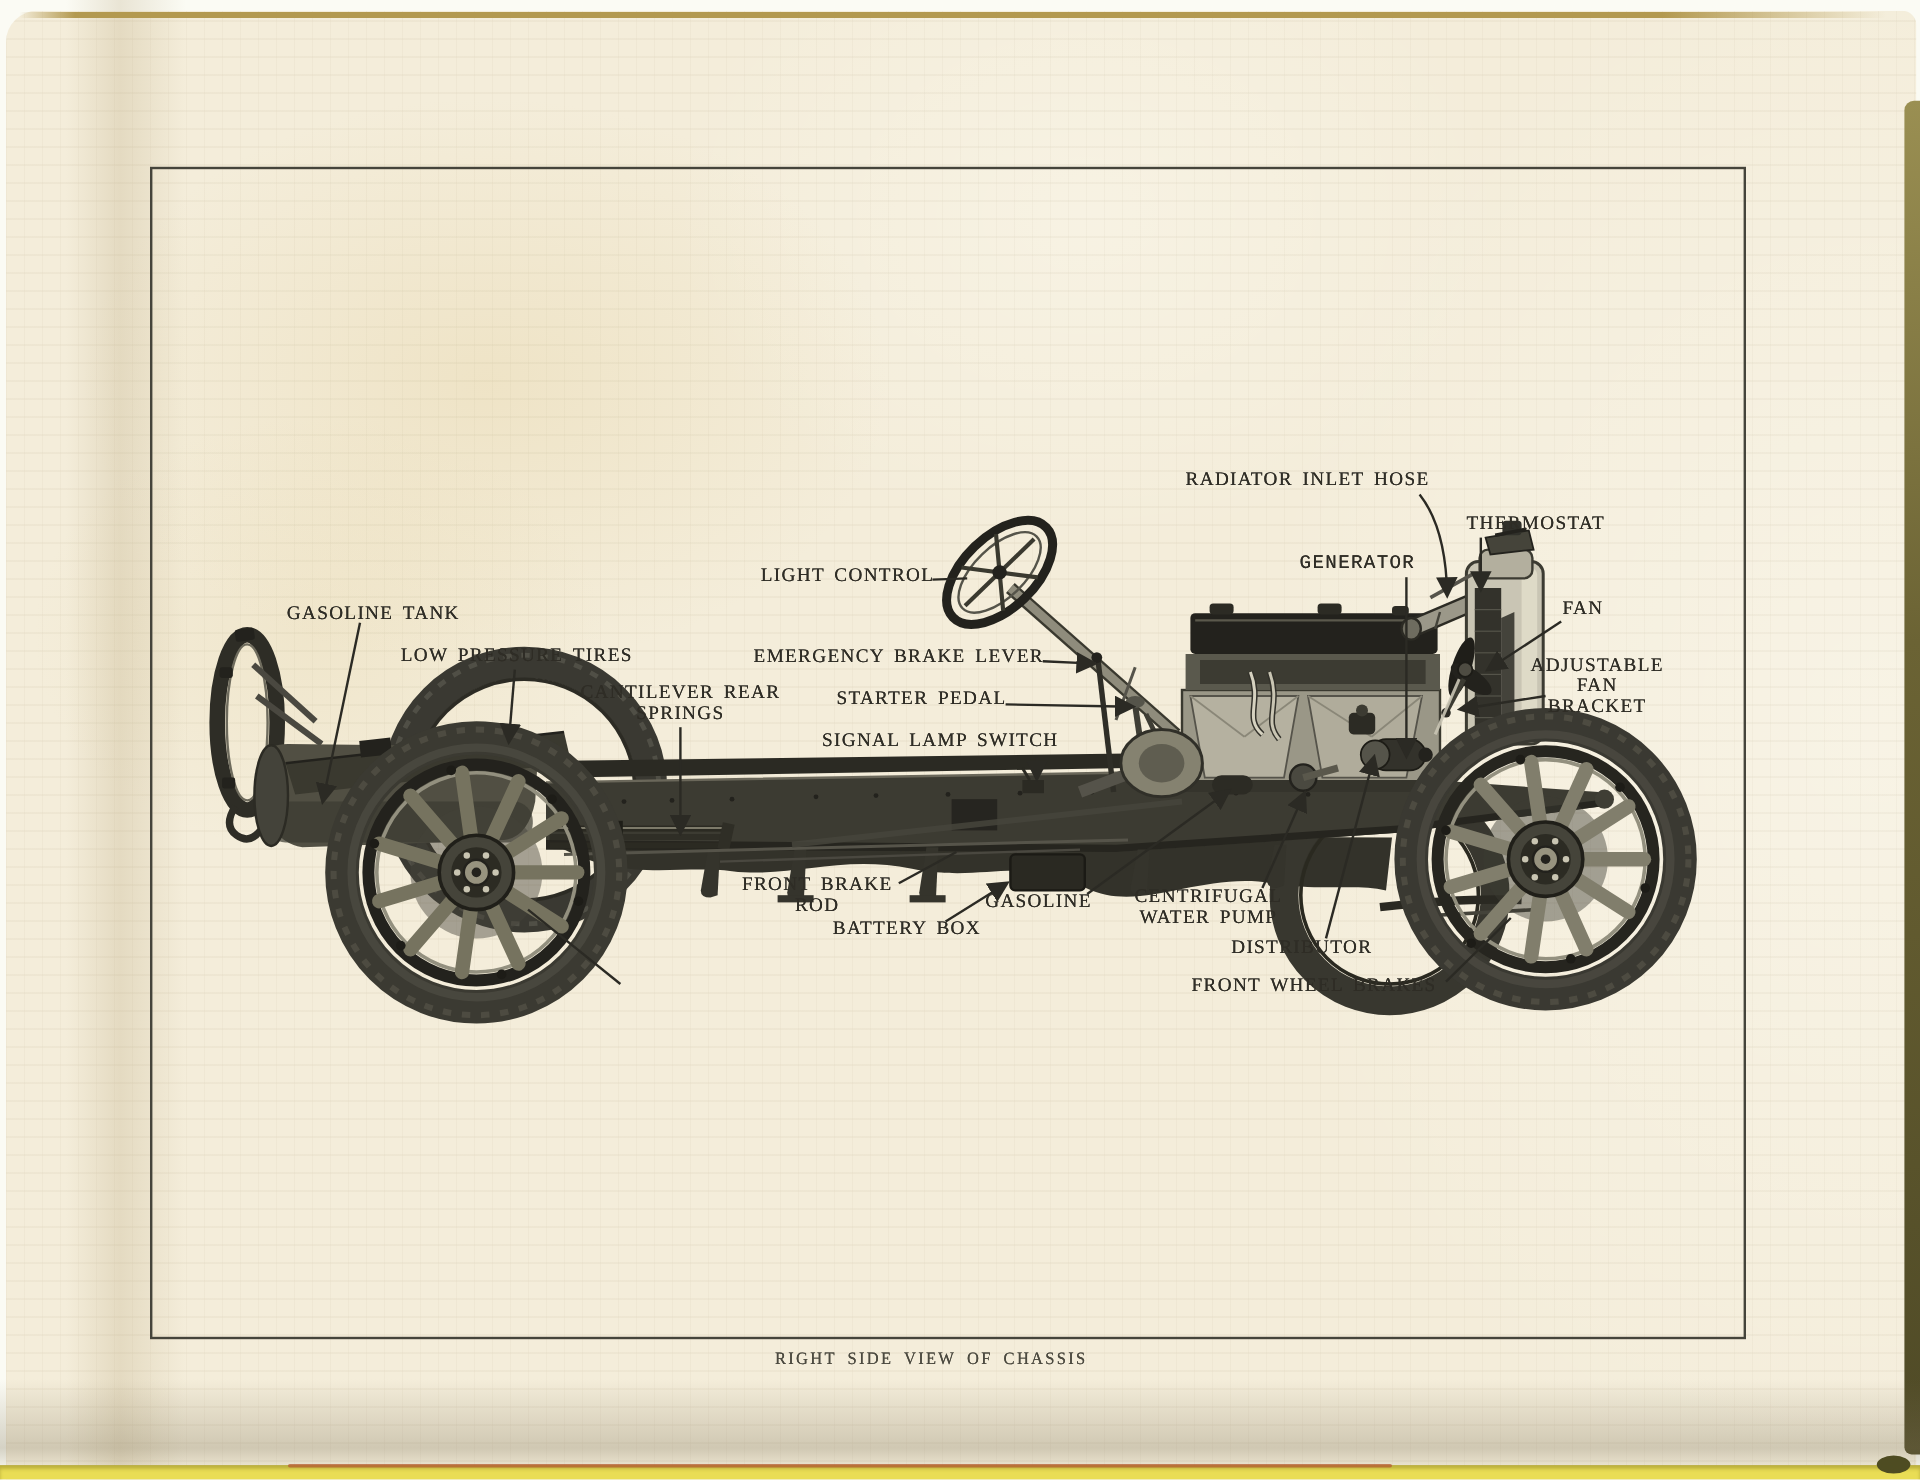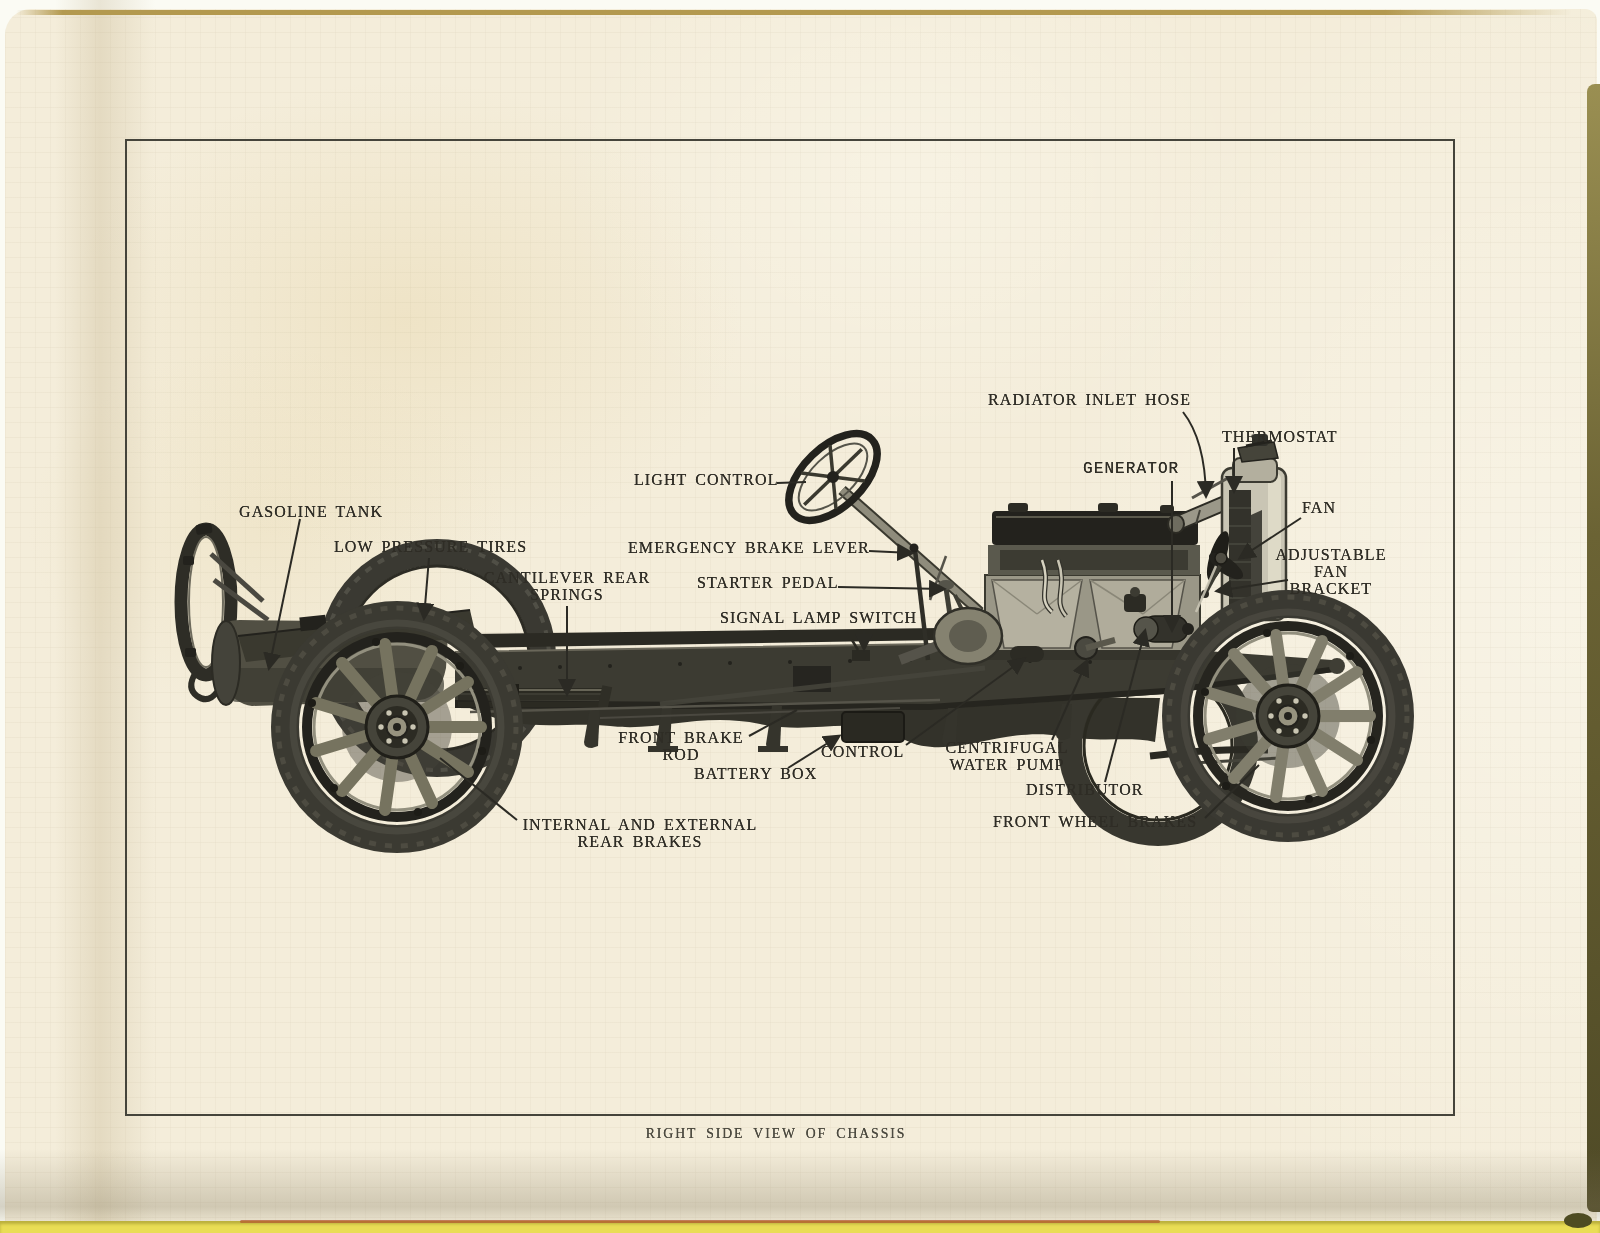--- a/index.html
+++ b/index.html
@@ -346,41 +346,37 @@
 
   <div class="lbl" style="left:239px; top:503px;">GASOLINE TANK</div>
   <div class="lbl" style="left:334px; top:538px;">LOW PRESSURE TIRES</div>
   <div class="lbl center" style="left:472px; top:569px; width:190px;">
     <span>CANTILEVER REAR</span>
     <span>SPRINGS</span>
   </div>
   <div class="lbl" style="left:634px; top:471px;">LIGHT CONTROL</div>
   <div class="lbl" style="left:628px; top:539px;">EMERGENCY BRAKE LEVER</div>
   <div class="lbl" style="left:681px; top:574px;margin-left:16px;">STARTER PEDAL</div>
-  <div class="lbl" style="left:720px; top:609px;text-align:center;">SIGNAL LAMP SWITCH</div>
+  <div class="lbl" style="left:685px; top:609px;text-align:center;">SIGNAL LAMP SWITCH</div>
   <div class="lbl" style="left:988px; top:391px;">RADIATOR INLET HOSE</div>
   <div class="lbl" style="left:1222px; top:428px;font-family:Liberation Serif, serif;">THERMOSTAT</div>
   <div class="lbl" style="left:1083px; top:461px;font-family:Liberation Mono, monospace;">GENERATOR</div>
   <div class="lbl" style="left:1302px; top:499px;">FAN</div>
   <div class="lbl center" style="left:1264px; top:534px; width:134px;margin-top:12px;">
     <span>ADJUSTABLE</span>
     <span>FAN</span>
     <span>BRACKET</span>
   </div>
   <div class="lbl center" style="left:612px; top:729px; width:138px;">
     <span>FRONT BRAKE</span>
     <span>ROD</span>
   </div>
   <div class="lbl" style="left:694px; top:765px;">BATTERY BOX</div>
-  <div class="lbl" style="left:821px; top:743px;">CONTROL</div>
+  <div class="lbl" style="left:821px; top:743px;">GASOLINE</div>
   <div class="lbl center" style="left:938px; top:739px; width:138px;">
     <span>CENTRIFUGAL</span>
     <span>WATER PUMP</span>
   </div>
   <div class="lbl" style="left:1026px; top:781px;">DISTRIBUTOR</div>
   <div class="lbl" style="left:993px; top:813px;">FRONT WHEEL BRAKES</div>
-  <div class="lbl center" style="left:516px; top:816px; width:248px;">
-    <span>INTERNAL AND EXTERNAL</span>
-    <span>REAR BRAKES</span>
-  </div>
 
   <div class="caption">RIGHT SIDE VIEW OF CHASSIS</div>
 </div>
 
 </body></html>

